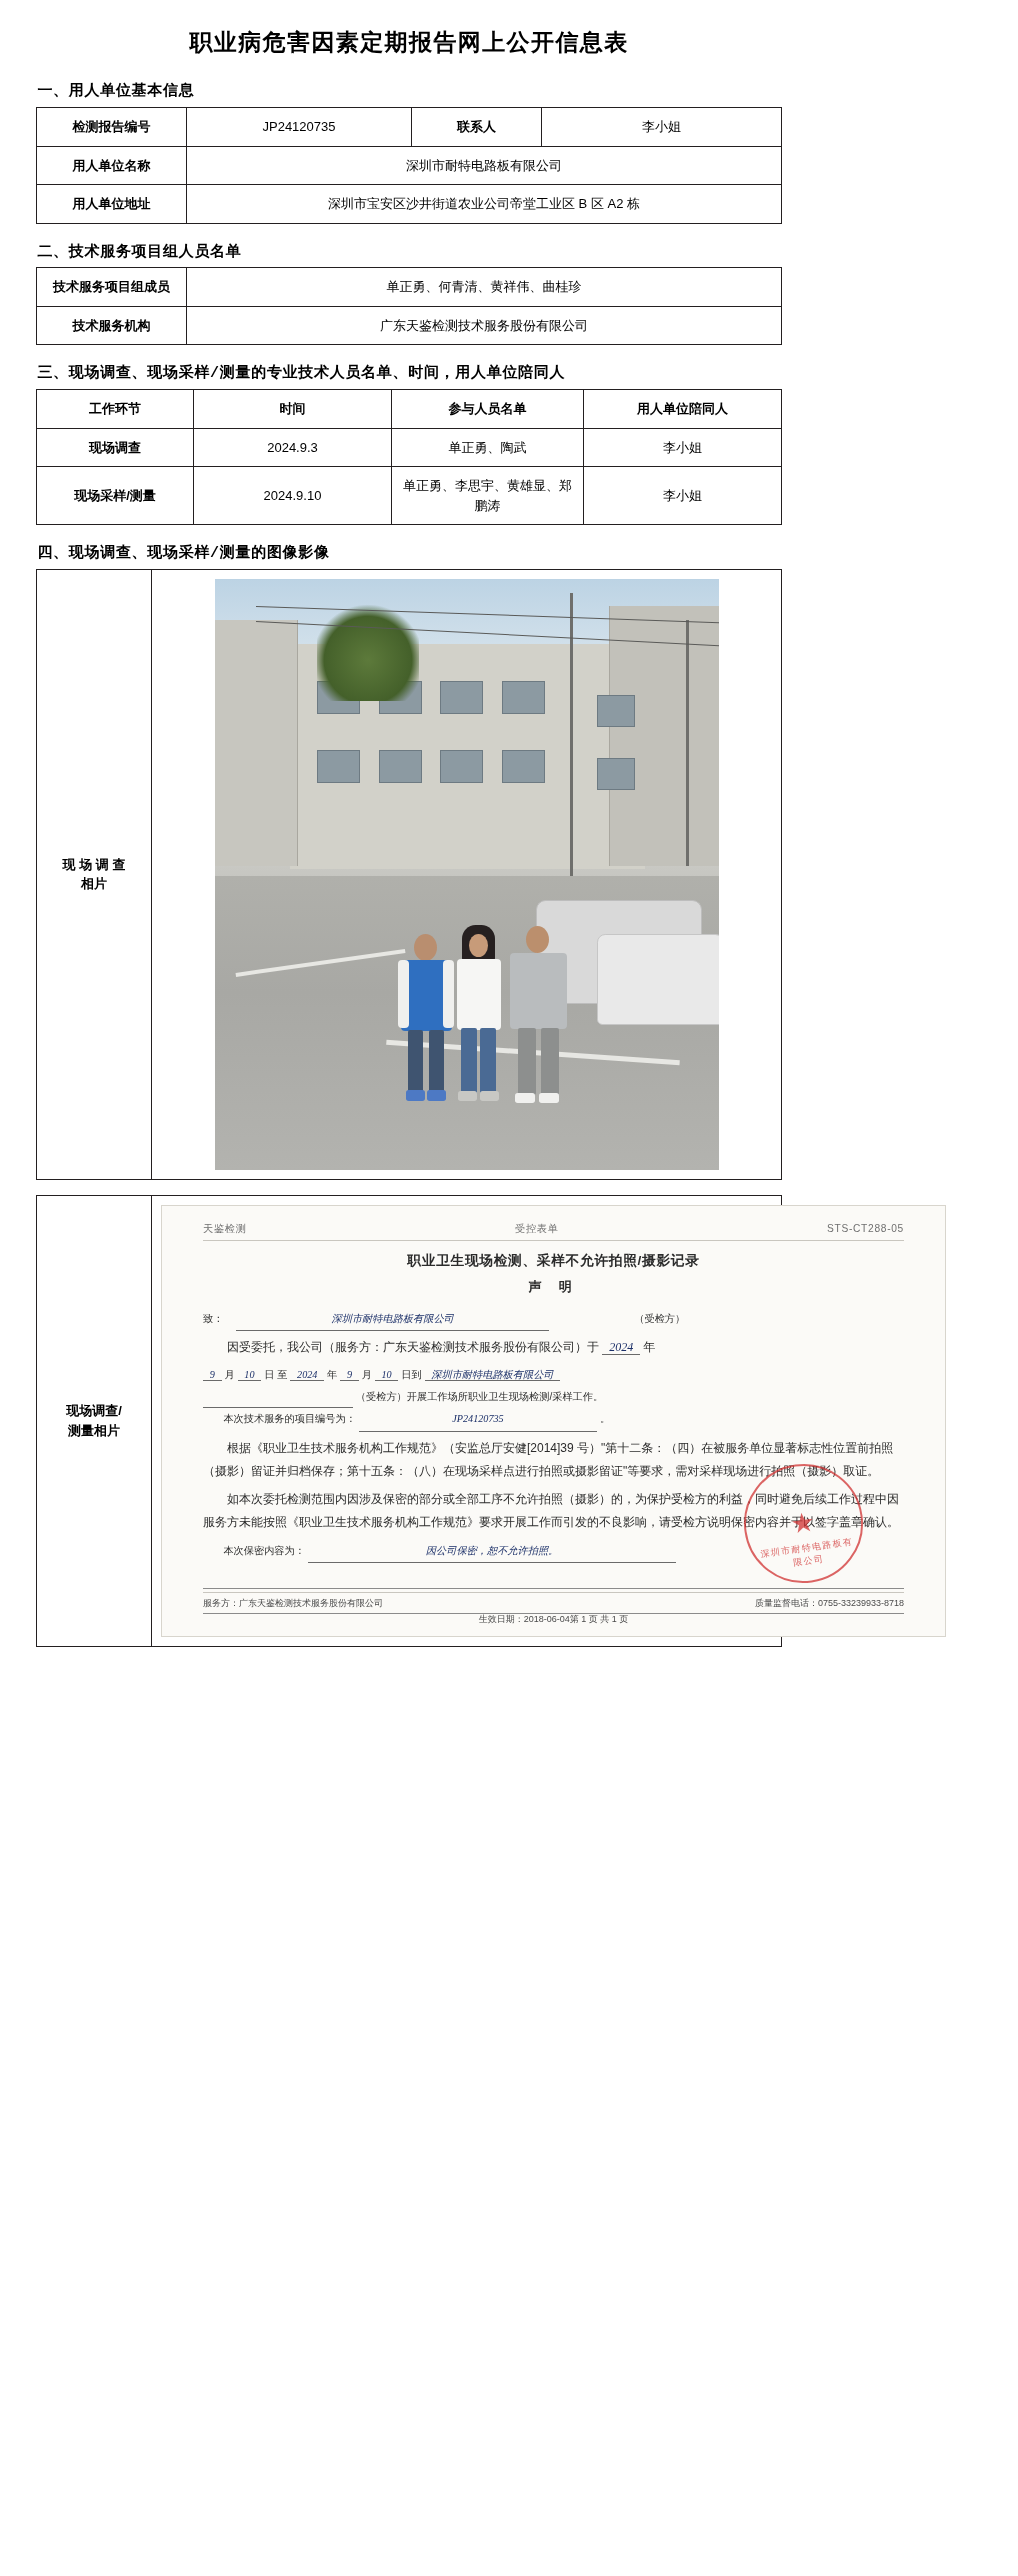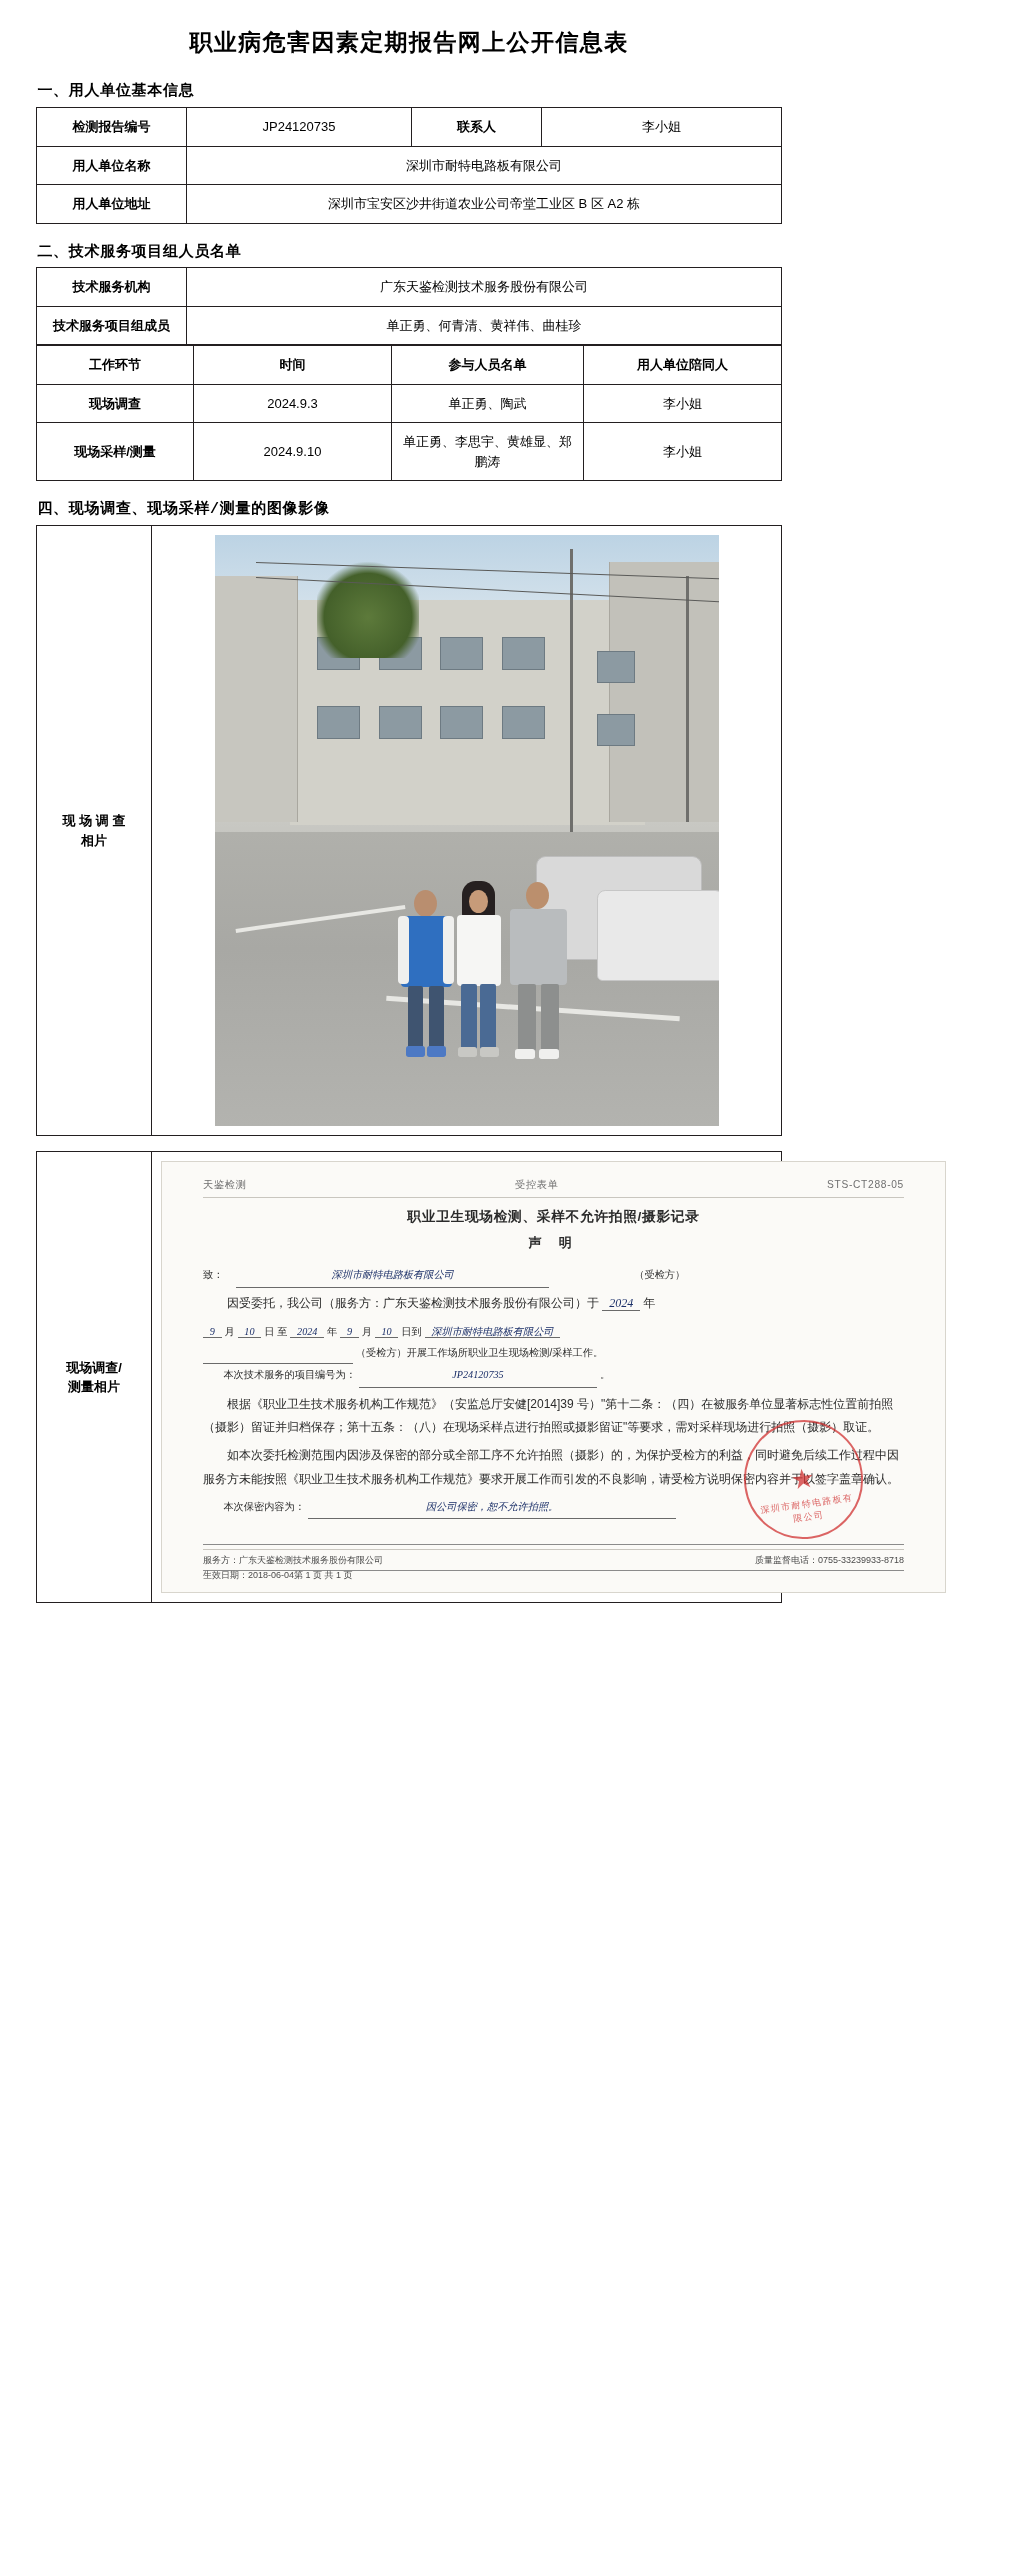--- a/index.html
+++ b/index.html
@@ -147,21 +147,21 @@
   .f-ul { display:inline-block; border-bottom:0.7px solid #6a6a6a; }
   .f-para { font-size: 12px; line-height: 1.95; text-indent: 2em; margin: 4.8px 0; }
   .f-blank { border-bottom: 0.7px solid #8b8b8b; height: 20.5px; margin-top: 4.1px; }
   .f-footer {
     position: absolute;
     left: 41px; right: 41px; bottom: 9.6px;
     font-size: 9px;
     color: #4a4a4a;
   }
   .f-footer .ln1 { display: flex; justify-content: space-between; border-top: 0.7px solid #c9c6bf; padding-top: 4.1px; }
-  .f-footer .ln2 { display: flex; justify-content: flex-start; padding-top: 2px; }
+  .f-footer .ln2 { display: flex; justify-content: center; padding-top: 2px; }
   .f-stamp {
     position: absolute;
     right: 82px;
     bottom: 53px;
     width: 115px;
     height: 115px;
     border: 2.7px solid #cf2b2b;
     border-radius: 50%;
     color: #cf2b2b;
     opacity: .72;
@@ -213,30 +213,31 @@
   </table>
 
   <div class="section-title">二、技术服务项目组人员名单</div>
   <table class="grid">
     <colgroup>
         <col style="width:150px">
         <col>
       </colgroup>
     <tbody>
       <tr>
+        <td class="label">技术服务项目组成员</td>
+        <td>单正勇、何青清、黄祥伟、曲桂珍</td>
+      </tr>
+      <tr>
         <td class="label">技术服务机构</td>
         <td>广东天鉴检测技术服务股份有限公司</td>
       </tr>
-      <tr>
-        <td class="label">技术服务项目组成员</td>
-        <td>单正勇、何青清、黄祥伟、曲桂珍</td>
-      </tr>
     </tbody>
   </table>
 
+  <div class="section-title">三、现场调查、现场采样/测量的专业技术人员名单、时间，用人单位陪同人</div>
   <table class="grid">
     <colgroup>
         <col style="width:157px">
         <col style="width:198px">
         <col>
         <col style="width:198px">
       </colgroup>
     <tbody>
       <tr>
         <td class="hdr">工作环节</td>

